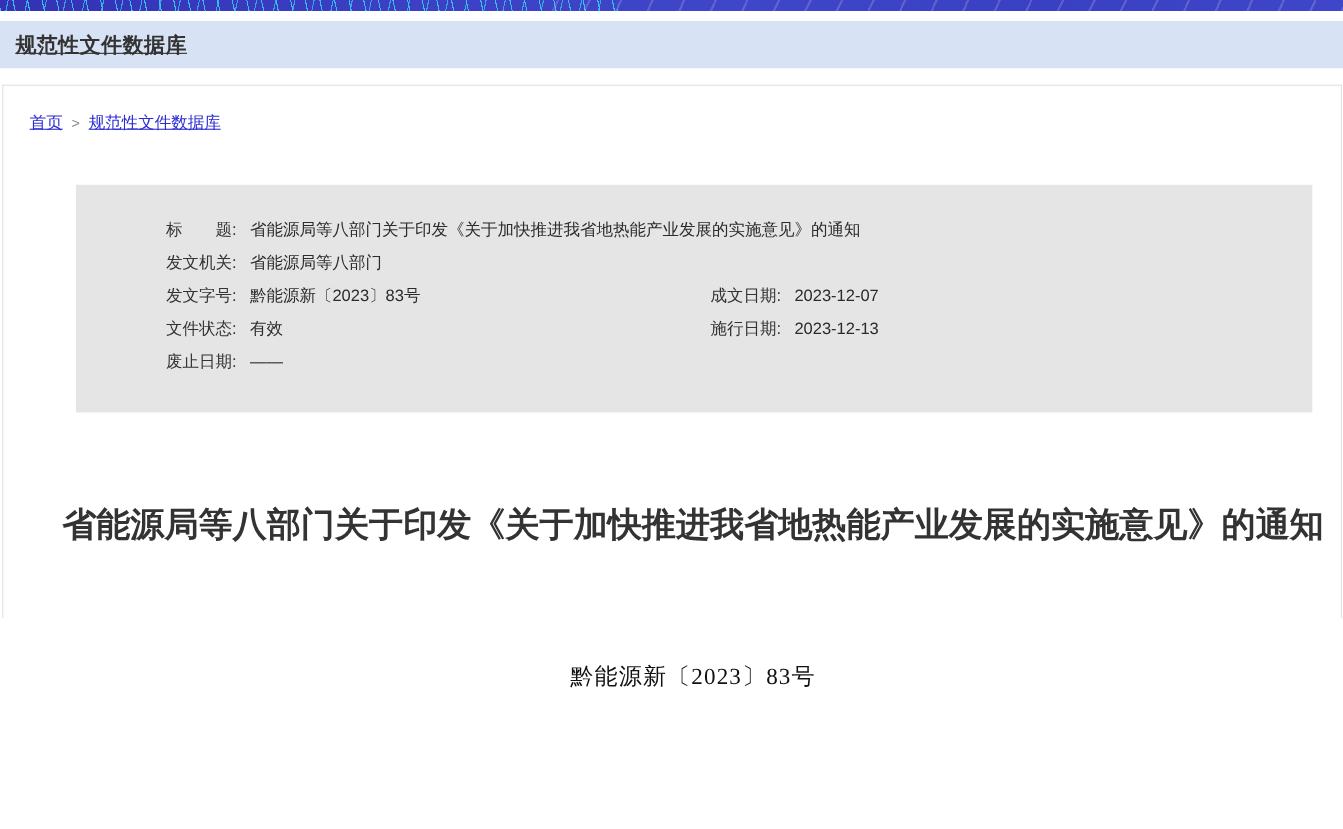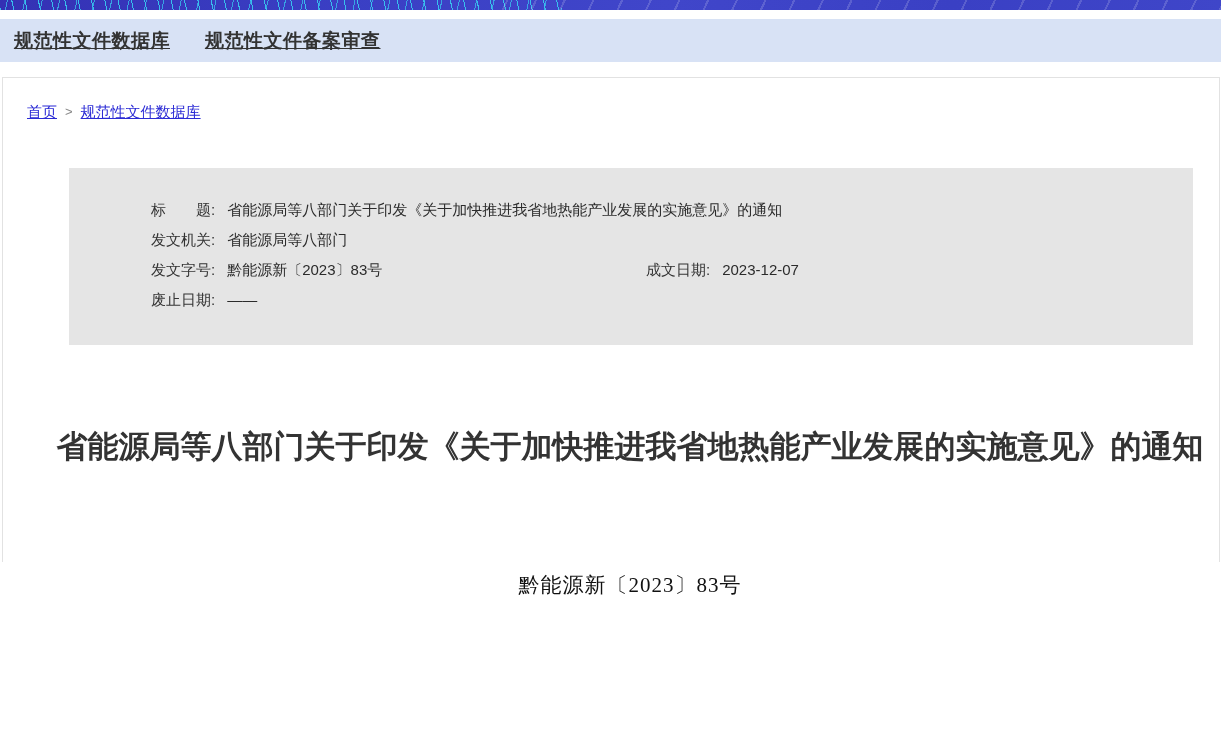--- a/index.html
+++ b/index.html
@@ -53,21 +53,20 @@
 </head>
 <body>
 
 <div class="banner">
   <div class="mesh"></div>
   <div class="streaks"></div>
 </div>
 
 <div class="navbar">
   <a class="nav-link">规范性文件数据库</a>
-  <a class="nav-link">规范性文件备案审查</a>
 </div>
 
 <div class="container">
 
   <div class="breadcrumb">
     <a class="crumb">首页</a>
     <span class="crumb-sep">&gt;</span>
     <a class="crumb">规范性文件数据库</a>
   </div>
 
@@ -91,20 +90,30 @@
       <div class="meta-cell left">
         <span class="meta-label">发文字号:</span>
         <span class="meta-value">黔能源新〔2023〕83号</span>
       </div>
       <div class="meta-cell">
         <span class="meta-label">成文日期:</span>
         <span class="meta-value">2023-12-07</span>
       </div>
     </div>
 
+    <div class="meta-row">
+      <div class="meta-cell left">
+        <span class="meta-label">文件状态:</span>
+        <span class="meta-value">有效</span>
+      </div>
+      <div class="meta-cell">
+        <span class="meta-label">施行日期:</span>
+        <span class="meta-value">2023-12-13</span>
+      </div>
+    </div>
 
     <div class="meta-row">
       <div class="meta-cell left">
         <span class="meta-label">废止日期:</span>
         <span class="meta-value">——</span>
       </div>
     </div>
 
   </div>
 

